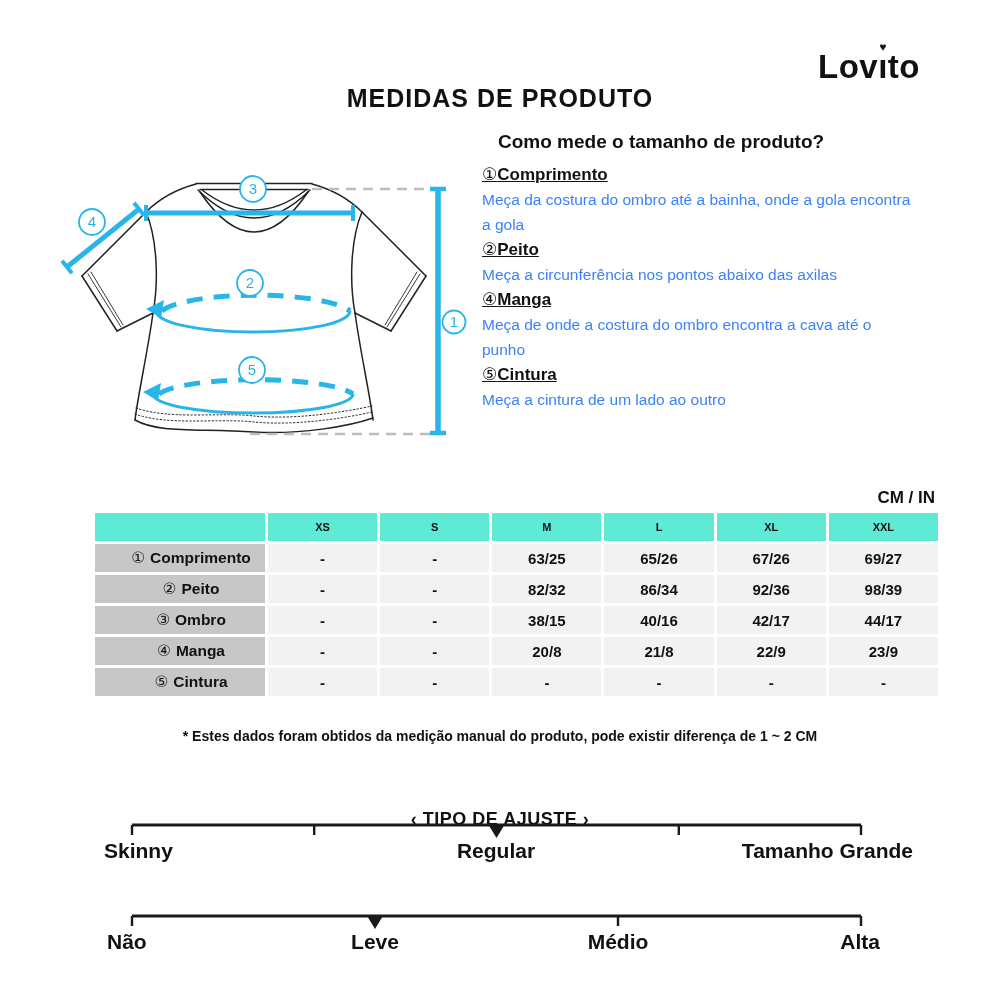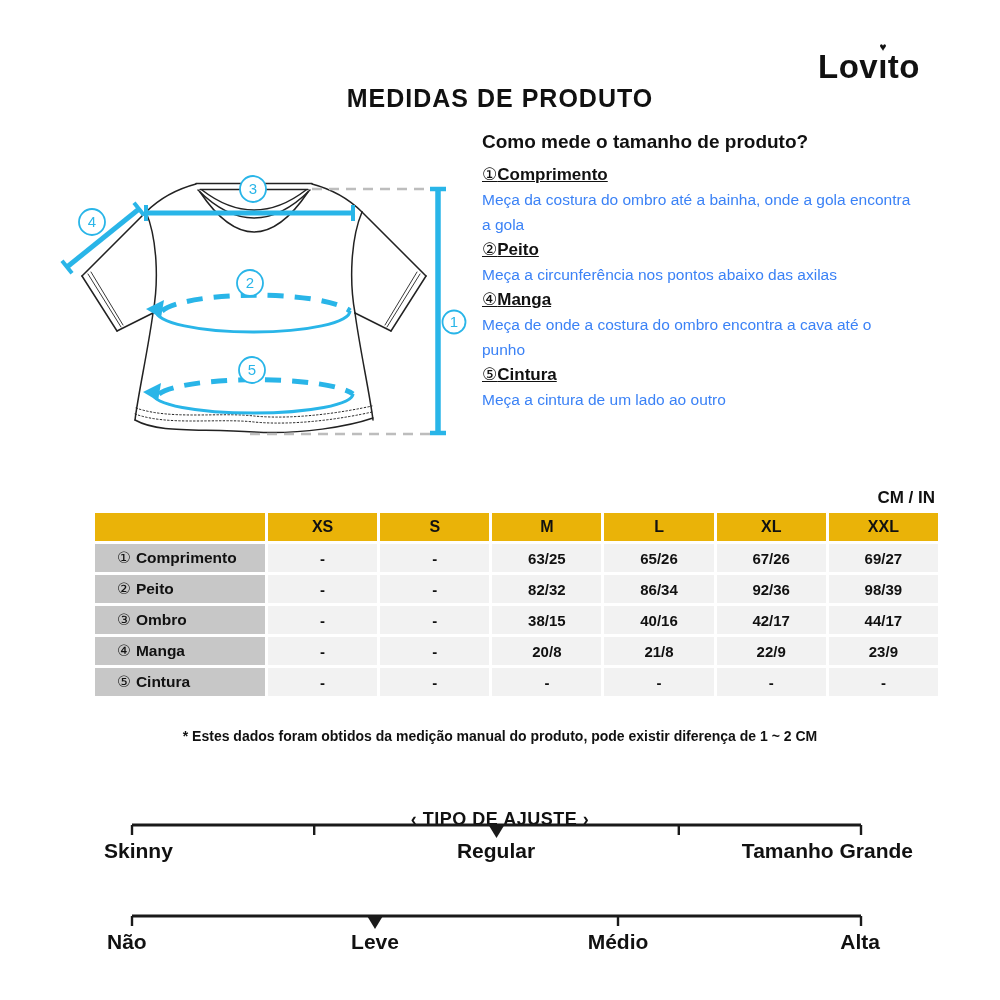--- a/index.html
+++ b/index.html
@@ -12,36 +12,36 @@
   .logo{position:absolute;right:80px;top:48px;font-size:33px;font-weight:bold;letter-spacing:.5px;}
   .logo .iwrap{position:relative;display:inline-block;}
   .logo .heart{position:absolute;left:50%;top:-7px;transform:translateX(-50%);
                font-size:12px;line-height:12px;}
 
   
   .diagram{position:absolute;left:50px;top:150px;}
 
   
   .guide{position:absolute;left:482px;top:131px;width:430px;}
-  .guide h2{margin:0 0 9px 0;font-size:19px;font-weight:bold;}
+  .guide h2{margin:0 0 9px 16px;font-size:19px;font-weight:bold;}
   .g-label{font-size:17px;font-weight:bold;line-height:25px;color:#111;text-decoration:underline;}
   .g-desc{font-size:15.5px;line-height:25px;color:#3b82f6;}
   .cnum{font-family:"DejaVu Sans",sans-serif;font-weight:normal;}
 
   
   .units{position:absolute;right:65px;top:488px;font-size:17px;font-weight:bold;}
 
   
   .size-table{position:absolute;left:92px;top:510px;width:849px;
               border-collapse:separate;border-spacing:3px;table-layout:fixed;}
   .size-table th,.size-table td{height:28px;padding:0;font-size:15px;font-weight:bold;
               text-align:center;vertical-align:middle;}
-  .size-table th{background:#eab308;font-size:16px;}
+  .size-table th{background:#5eead4;font-size:11px;}
   .size-table td{background:#f2f2f2;}
-  .size-table td.rowhead{background:#c7c7c7;text-align:left;padding-left:22px;font-size:15.5px;}
+  .size-table td.rowhead{background:#c7c7c7;text-align:center;padding-left:22px;font-size:15.5px;}
   .size-table td.rowhead .cnum{margin-right:5px;}
 
   
   .footnote{position:absolute;left:0;right:0;top:728px;text-align:center;
             font-size:14px;font-weight:bold;}
 
   
   .slider-head{position:absolute;left:0;right:0;text-align:center;
                font-size:18px;font-weight:bold;letter-spacing:.5px;}
   .sh1{top:788px;margin-top:21px;} .sh2{top:878px;}

